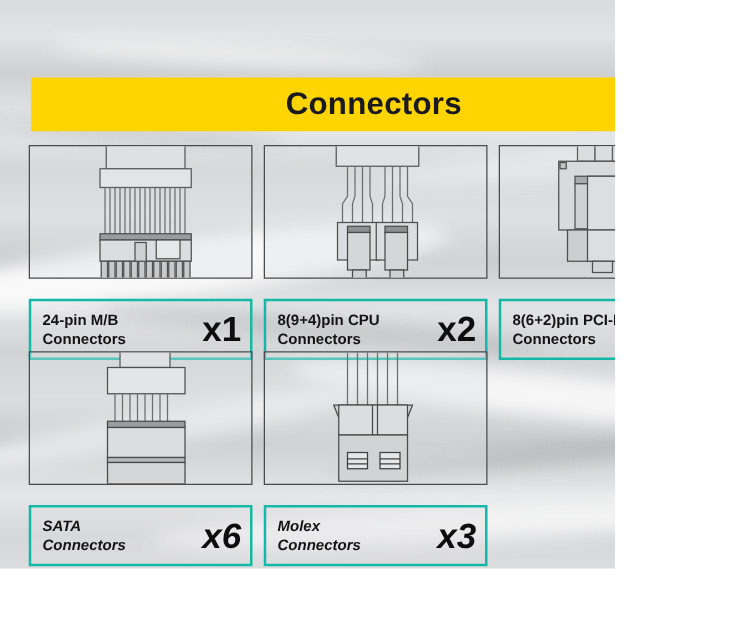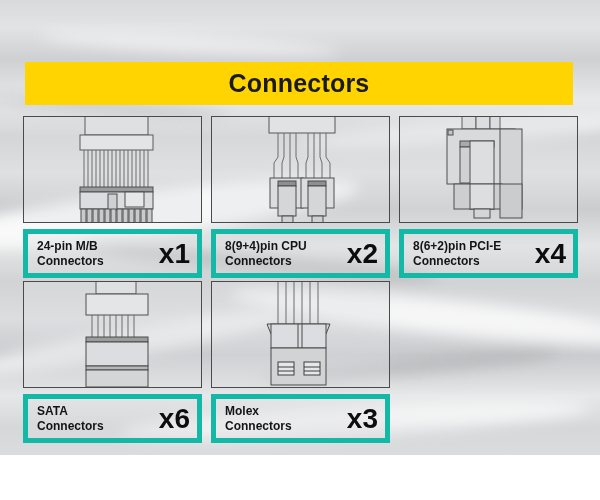--- a/index.html
+++ b/index.html
@@ -9,21 +9,21 @@
   body {
     width: 600px;
     height: 500px;
     overflow: hidden;
     background: #ffffff;
     font-family: "Liberation Sans", sans-serif;
   }
 
   #stage {
     position: relative;
-    width: 600px;
+    width: 492px;
     height: 500px;
     overflow: hidden;
   }
 
   
   #bg {
     position: absolute;
     left: 0; top: 0;
     width: 600px; height: 455px;
     background:
@@ -91,39 +91,39 @@
     letter-spacing: 0.2px;
   }
 
   
   .card {
     position: absolute;
     width: 179px;
     box-sizing: border-box;
   }
   .card.r1 { top: 116px; }
-  .card.r2 { top: 281px; }
+  .card.r2 { top: 281px; font-style: italic; }
   .card.c1 { left: 23px; }
   .card.c2 { left: 211px; }
   .card.c3 { left: 399px; }
 
   .card-image {
     position: relative;
     height: 107px;
     box-sizing: border-box;
     border: 1px solid #4a4a4a;
     background: rgba(222,223,225,0.35);
     overflow: hidden;
   }
   .card-label {
     position: relative;
     height: 49px;
-    margin-top: 6px;
+    margin-top: 16px;
     box-sizing: border-box;
-    border: 5px solid #14b8a6;
+    border: 2px solid #14b8a6;
     background: rgba(222,223,225,0.3);
     display: flex;
     align-items: center;
     padding: 0 7px 0 9px;
   }
   .label-text {
     font-size: 12px;
     font-weight: bold;
     color: #141414;
     line-height: 15px;

